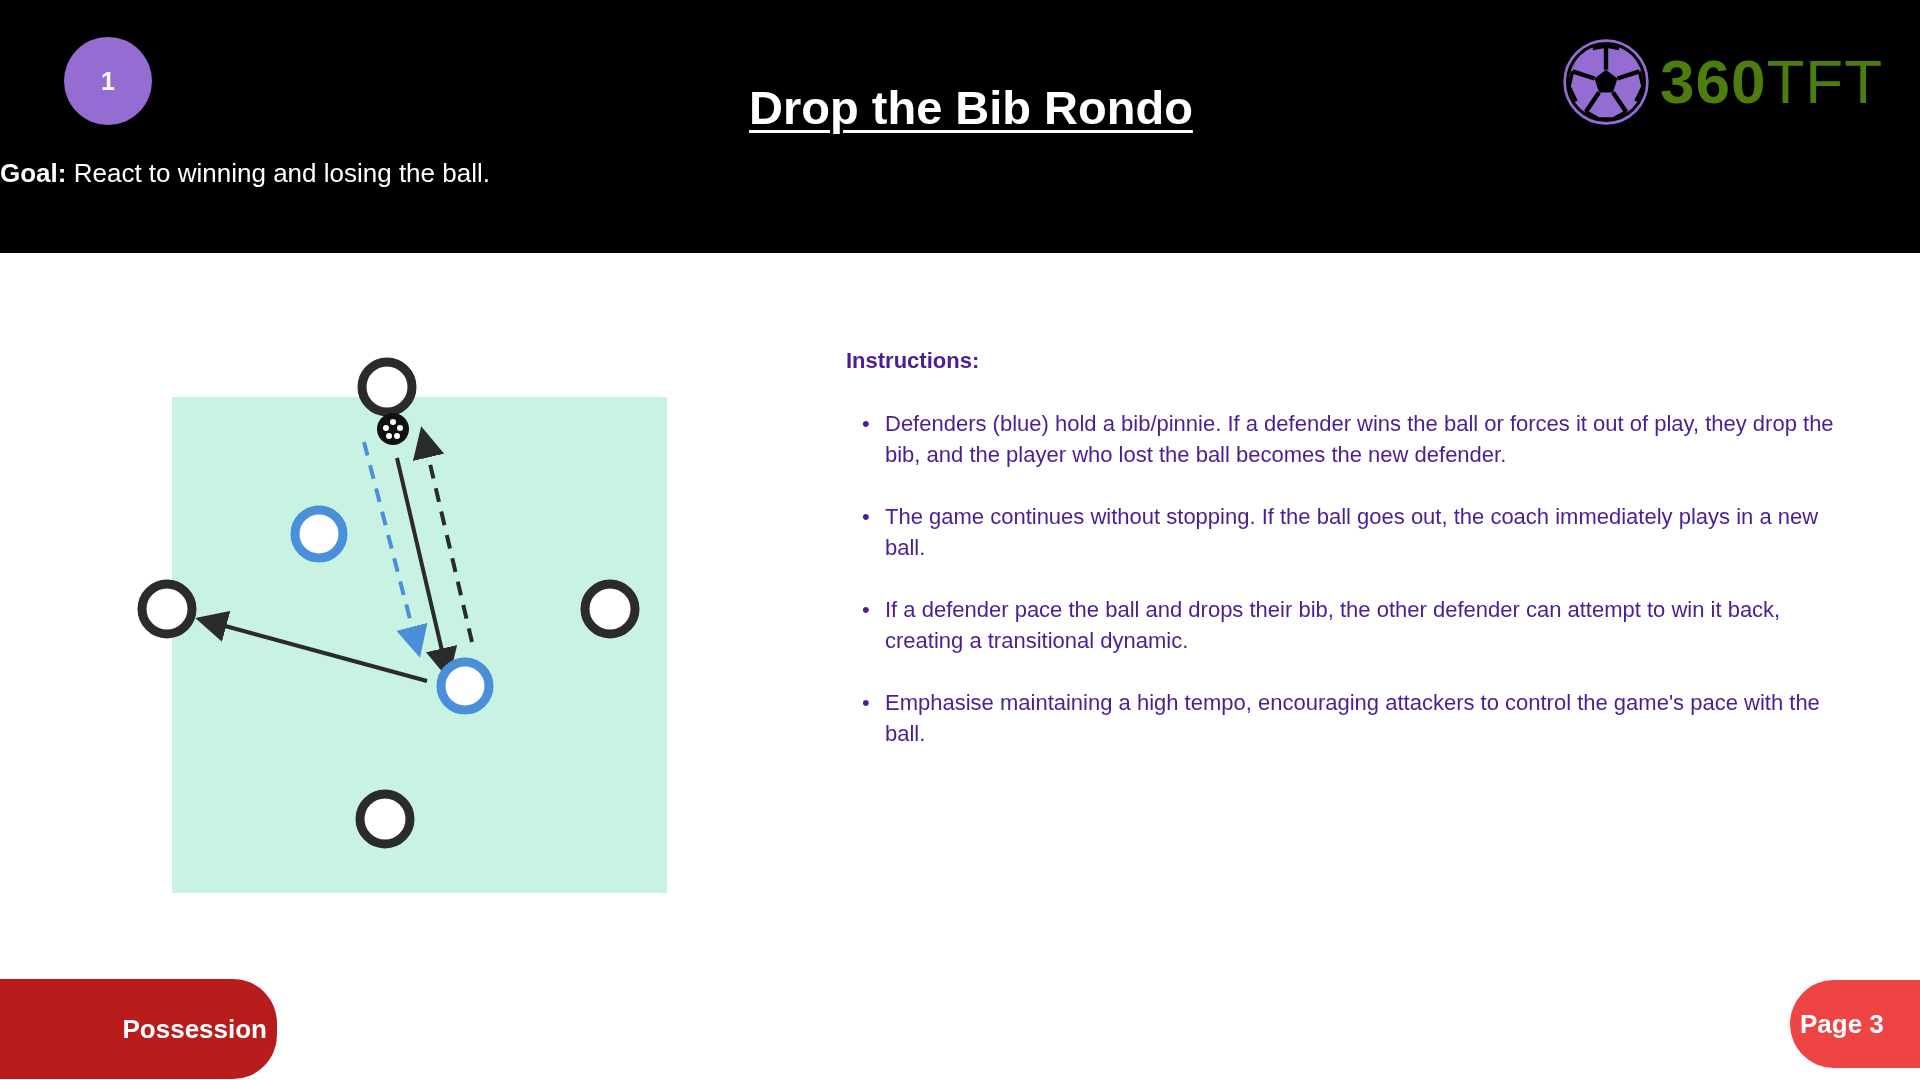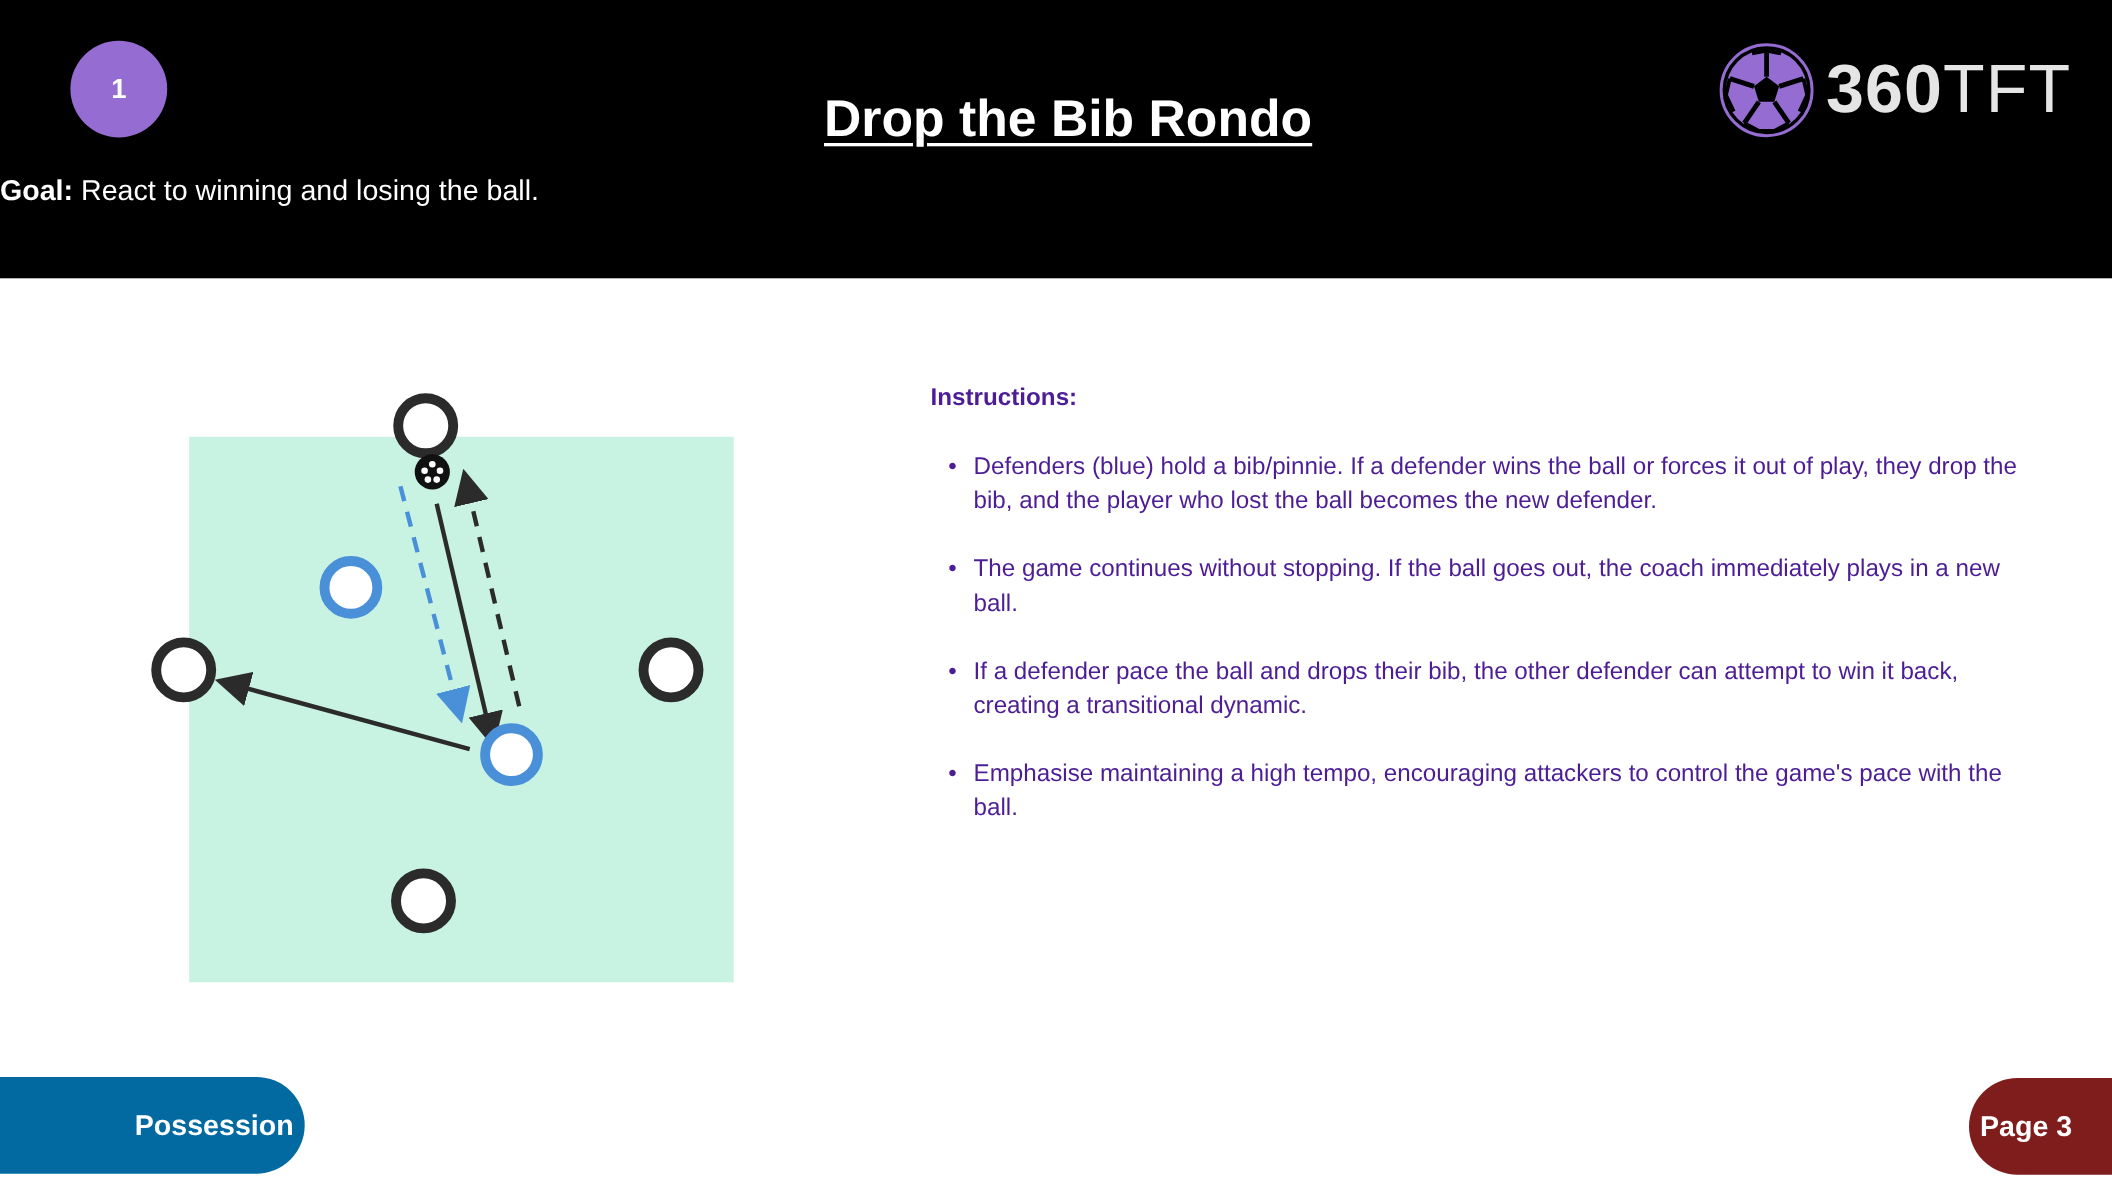--- a/index.html
+++ b/index.html
@@ -5,30 +5,30 @@
   html, body { margin:0; padding:0; }
   body { width:1920px; height:1080px; position:relative; overflow:hidden; background:#ffffff; font-family:"Liberation Sans", sans-serif; }
   .header { position:absolute; left:0; top:0; width:1920px; height:253px; background:#000000; }
   .num-badge { position:absolute; left:64px; top:37px; width:88px; height:88px; border-radius:50%; background:#956dd2; color:#fff; font-weight:bold; font-size:25px; display:flex; align-items:center; justify-content:center; }
   .title { position:absolute; left:11px; top:80px; width:1920px; text-align:center; color:#fff; font-weight:bold; font-size:47px; }
   .title span { text-decoration:underline; text-decoration-thickness:3px; text-underline-offset:6px; }
   .goal { position:absolute; left:0; top:158px; width:1920px; text-align:left; color:#fff; font-size:26px; }
   .goal b { font-weight:bold; }
   .logo { position:absolute; left:1562px; top:38px; height:88px; display:flex; align-items:center; }
   .logo svg { width:88px; height:88px; }
-  .logo-text { margin-left:10px; color:#e5e5e5; font-size:62px; letter-spacing:1px; line-height:1; }
+  .logo-text { margin-left:10px; color:#4d7c0f; font-size:62px; letter-spacing:1px; line-height:1; }
   .logo-text .b { font-weight:bold; }
   .pitch-wrap { position:absolute; left:130px; top:350px; width:580px; height:600px; }
   .instructions { position:absolute; left:846px; top:348px; width:1010px; color:#4c1d95; }
   .instr-heading { font-weight:bold; font-size:22px; margin:0 0 34px 0; }
   ul.bullets { margin:0; padding:0; list-style:none; }
   ul.bullets li { position:relative; padding-left:39px; font-size:22px; line-height:31px; margin-bottom:31px; }
   ul.bullets li::before { content:"•"; position:absolute; left:16px; top:0; font-size:22px; }
-  .pill-left { position:absolute; left:0; top:979px; width:277px; height:88px; background:#0369a1; border-radius:0 44px 44px 0; color:#fff; font-weight:bold; font-size:26px; display:flex; align-items:center; justify-content:flex-end; padding-right:10px; box-sizing:border-box; }
-  .pill-right { position:absolute; left:1790px; top:980px; width:130px; height:88px; background:#7f1d1d; border-radius:44px 0 0 44px; color:#fff; font-weight:bold; font-size:26px; display:flex; align-items:center; padding-left:10px; box-sizing:border-box; }
+  .pill-left { position:absolute; left:0; top:979px; width:277px; height:100px; background:#b91c1c; border-radius:0 44px 44px 0; color:#fff; font-weight:bold; font-size:26px; display:flex; align-items:center; justify-content:flex-end; padding-right:10px; box-sizing:border-box; }
+  .pill-right { position:absolute; left:1790px; top:980px; width:130px; height:88px; background:#ef4444; border-radius:44px 0 0 44px; color:#fff; font-weight:bold; font-size:26px; display:flex; align-items:center; padding-left:10px; box-sizing:border-box; }
 </style>
 </head>
 <body>
 
 <div class="header">
   <div class="num-badge">1</div>
   <div class="title"><span>Drop the Bib Rondo</span></div>
   <div class="goal"><b>Goal:</b> <span>React to winning and losing the ball.</span></div>
   <div class="logo">
     <svg viewBox="0 0 100 100">

